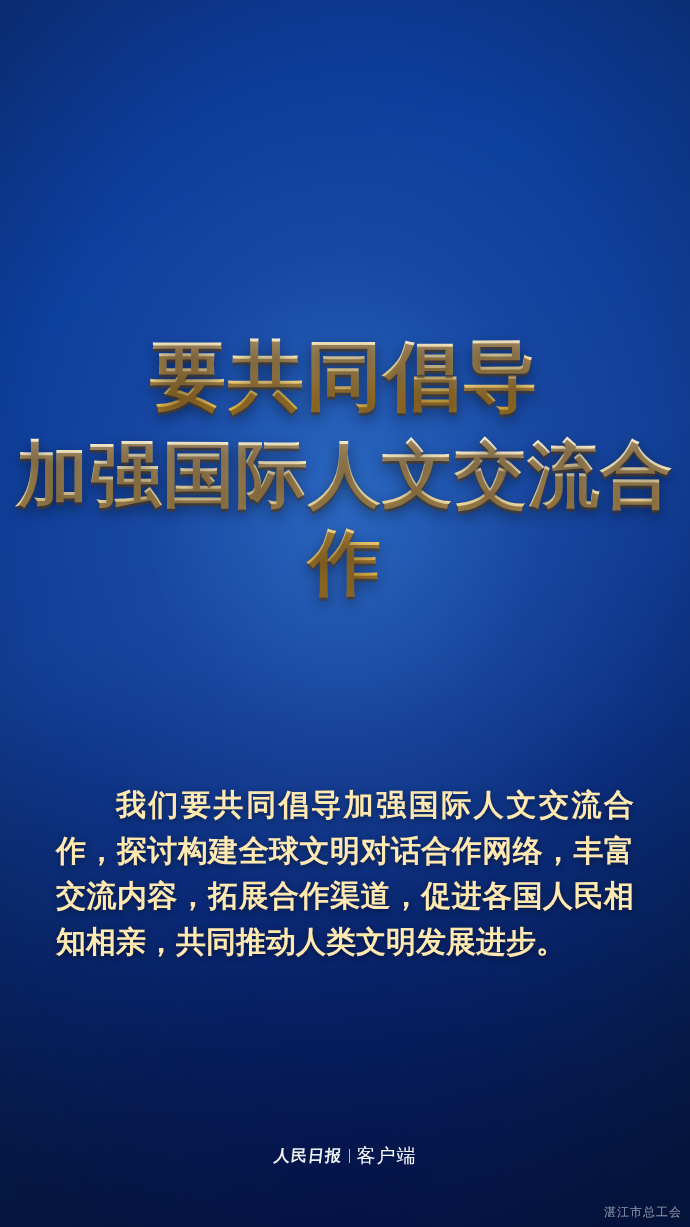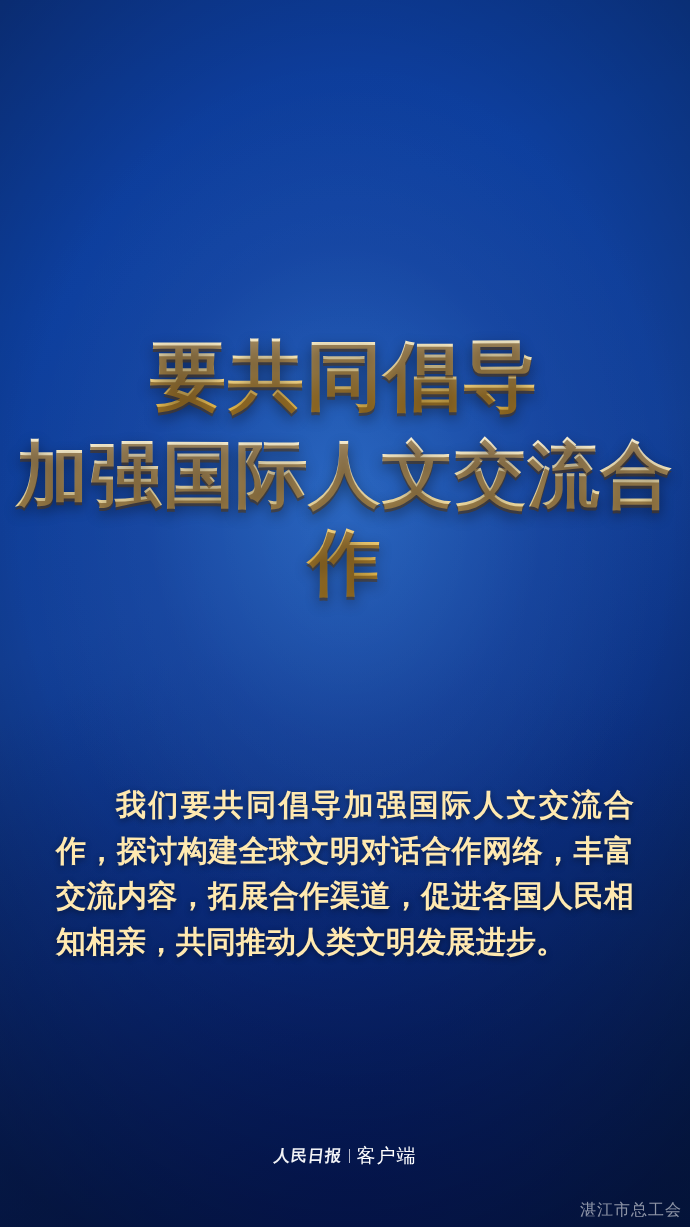--- a/index.html
+++ b/index.html
@@ -115,21 +115,21 @@
     font-size: 19px;
     color: #ffffff;
     letter-spacing: 1px;
   }
 
   
   .watermark {
     position: absolute;
     right: 8px;
     bottom: 6px;
-    font-size: 16px;
+    font-size: 12px;
     color: rgba(255,255,255,0.55);
     letter-spacing: 1px;
     text-align: right;
   }
 </style>
 </head>
 <body>
 
 <div class="poster">
   <div class="vignette"></div>

